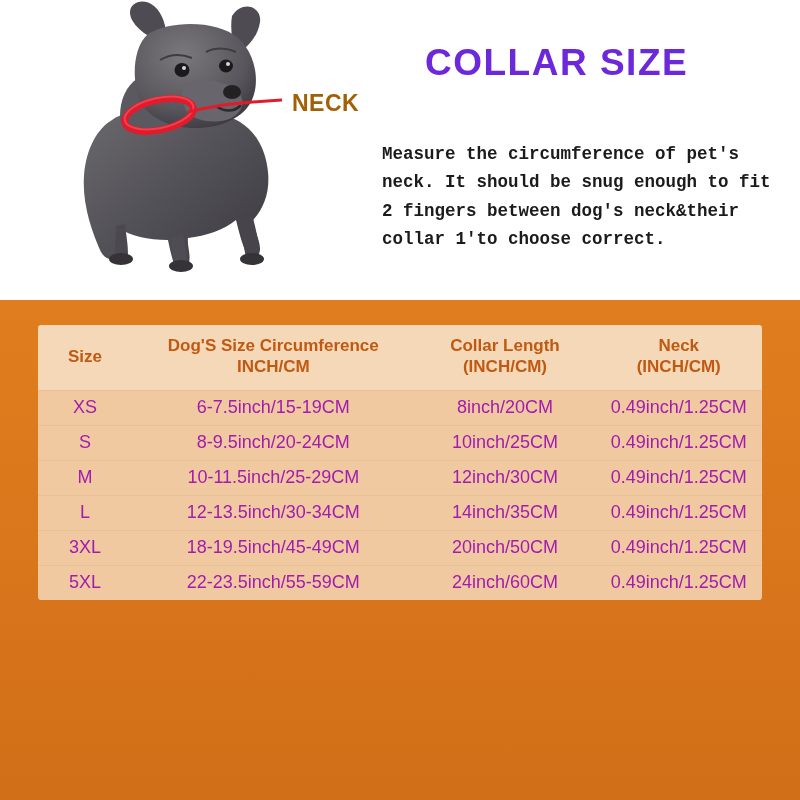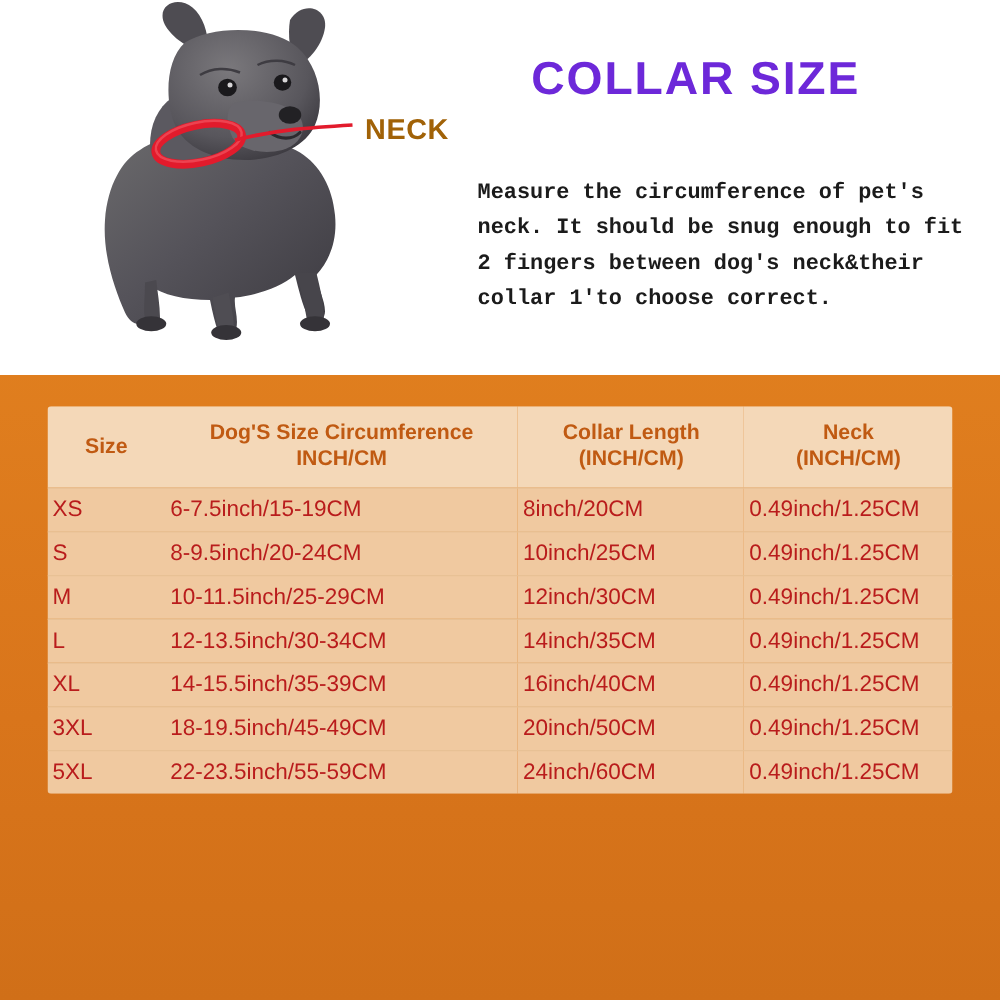--- a/index.html
+++ b/index.html
@@ -94,22 +94,23 @@
     font-size: 17px;
     padding: 10px 4px 12px 4px;
     text-align: center;
     line-height: 1.25;
     font-family: "Liberation Sans", sans-serif;
     vertical-align: middle;
   }
   thead th.size-col { font-size: 17px; }
   tbody td {
     background: #F0C9A0;
-    color: #b91c1c;
+    color: #a21caf;
     font-size: 18px;
+    text-align: center;
     padding: 6.5px 4px;
     border-top: 1px solid #E3B headers;
     border-top: 1px solid #E8C195;
     font-family: "Liberation Sans", sans-serif;
   }
   tbody tr td:first-child { font-size: 18px; }
   col.c1 { width: 13%; }
   col.c2 { width: 39%; }
   col.c3 { width: 25%; }
   col.c4 { width: 23%; }
@@ -243,26 +244,20 @@
         <td>12inch/30CM</td>
         <td>0.49inch/1.25CM</td>
       </tr>
       <tr>
         <td>L</td>
         <td>12-13.5inch/30-34CM</td>
         <td>14inch/35CM</td>
         <td>0.49inch/1.25CM</td>
       </tr>
       <tr>
-        <td>XL</td>
-        <td>14-15.5inch/35-39CM</td>
-        <td>16inch/40CM</td>
-        <td>0.49inch/1.25CM</td>
-      </tr>
-      <tr>
         <td>3XL</td>
         <td>18-19.5inch/45-49CM</td>
         <td>20inch/50CM</td>
         <td>0.49inch/1.25CM</td>
       </tr>
       <tr>
         <td>5XL</td>
         <td>22-23.5inch/55-59CM</td>
         <td>24inch/60CM</td>
         <td>0.49inch/1.25CM</td>

